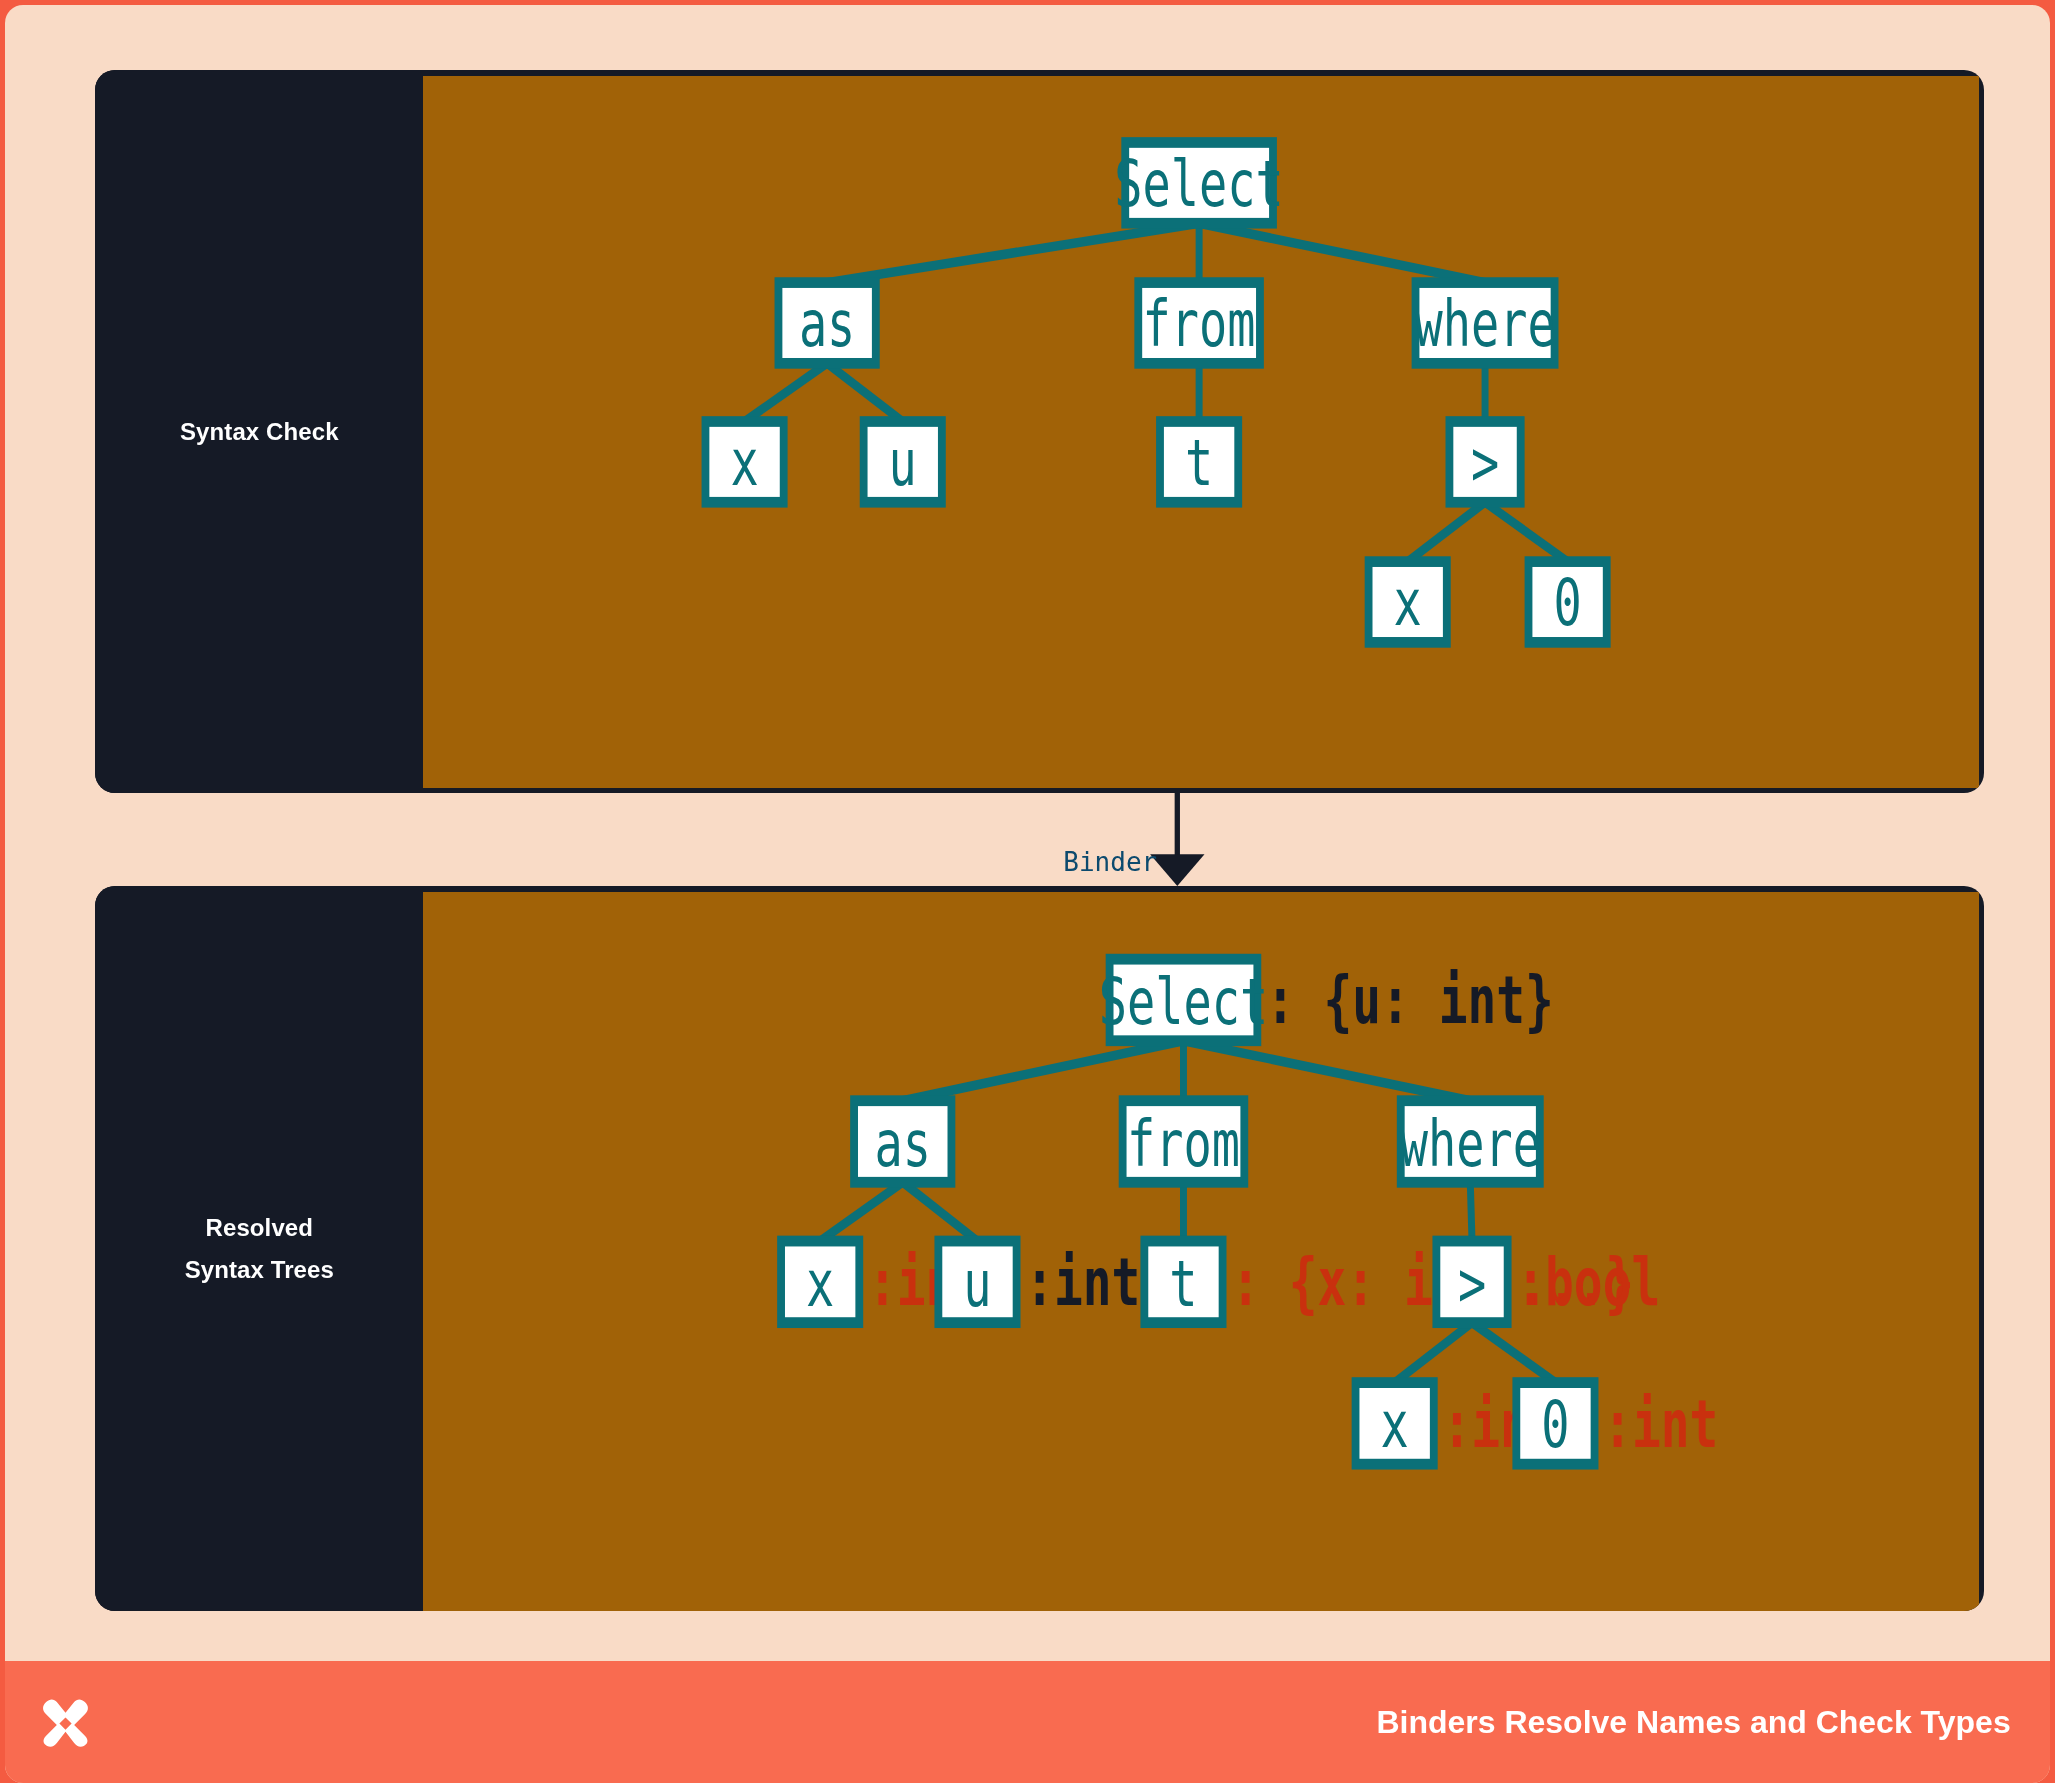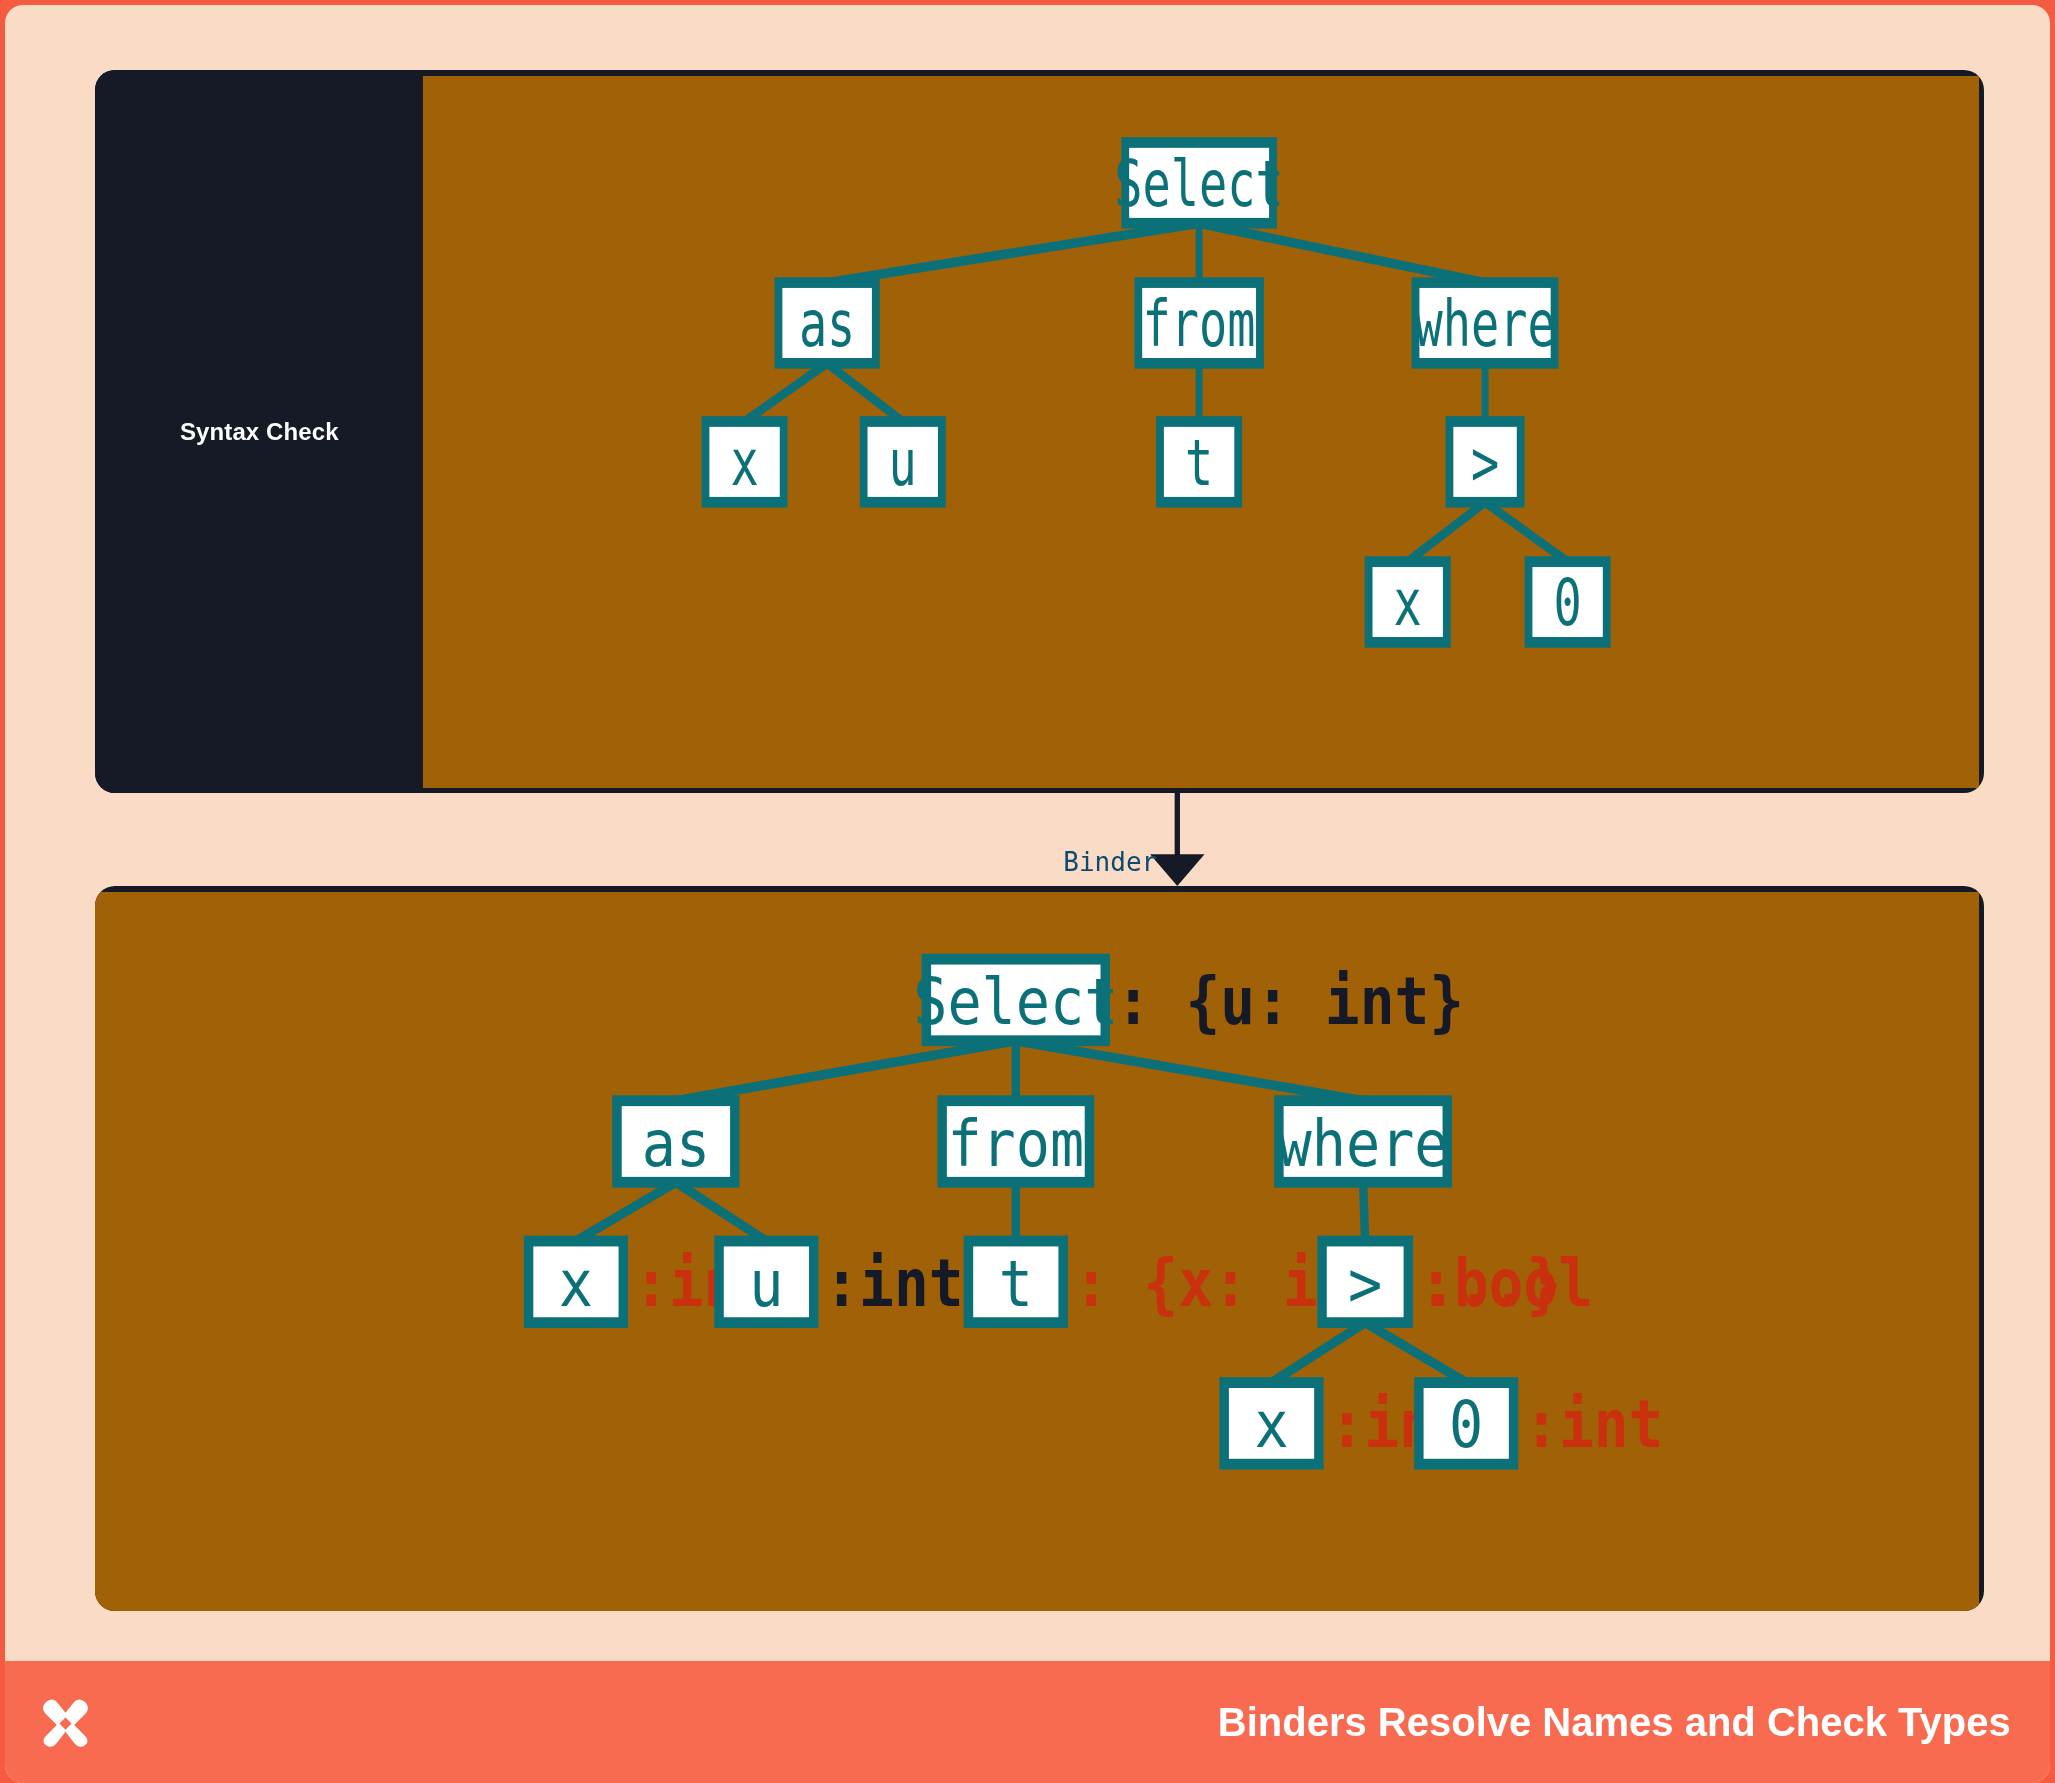--- a/index.html
+++ b/index.html
@@ -96,21 +96,21 @@
   .footer{
     position:absolute;
     left:0; right:0; bottom:0; height:122px;
     background:#F96B50;
     display:flex;align-items:center;
     z-index:5;
   }
   .logo{ margin-left:35px; width:51px;height:51px; flex:0 0 51px;}
   .footer-caption{
     margin-left:auto;margin-right:39px;
-    color:#ffffff;font-weight:bold;font-size:40px;
+    color:#ffffff;font-weight:bold;font-size:32px;
     white-space:nowrap;
   }
 </style>
 </head>
 <body>
 
 <div id="root">
   <div class="page">
 
     <div class="panel top">
@@ -174,20 +174,23 @@
 
     <div class="binder">
       <svg viewBox="0 0 3194 158" preserveAspectRatio="none">
         <line x1="1830" y1="0" x2="1830" y2="120" stroke="#151A26" stroke-width="9"></line>
         <polygon points="1830,158 1784,104 1876,104" fill="#151A26"></polygon>
       </svg>
       <div class="binder-label">Binder</div>
     </div>
 
     <div class="panel bottom">
+      <div class="panel-side">
+        <span id="resolved-title">Resolved<br>Syntax Trees</span>
+      </div>
       <div class="panel-canvas">
         <svg class="tree-svg" viewBox="0 0 1790 600" preserveAspectRatio="none" id="tree-1">
             <line x1="875" y1="124" x2="552" y2="174" class="edge"></line>
             <line x1="875" y1="124" x2="875" y2="174" class="edge"></line>
             <line x1="875" y1="124" x2="1205" y2="174" class="edge"></line>
             <line x1="552" y1="242" x2="457" y2="291" class="edge"></line>
             <line x1="552" y1="242" x2="638" y2="291" class="edge"></line>
             <line x1="875" y1="242" x2="875" y2="291" class="edge"></line>
             <line x1="1205" y1="242" x2="1207" y2="291" class="edge"></line>
             <line x1="1207" y1="359" x2="1118" y2="409" class="edge"></line>

